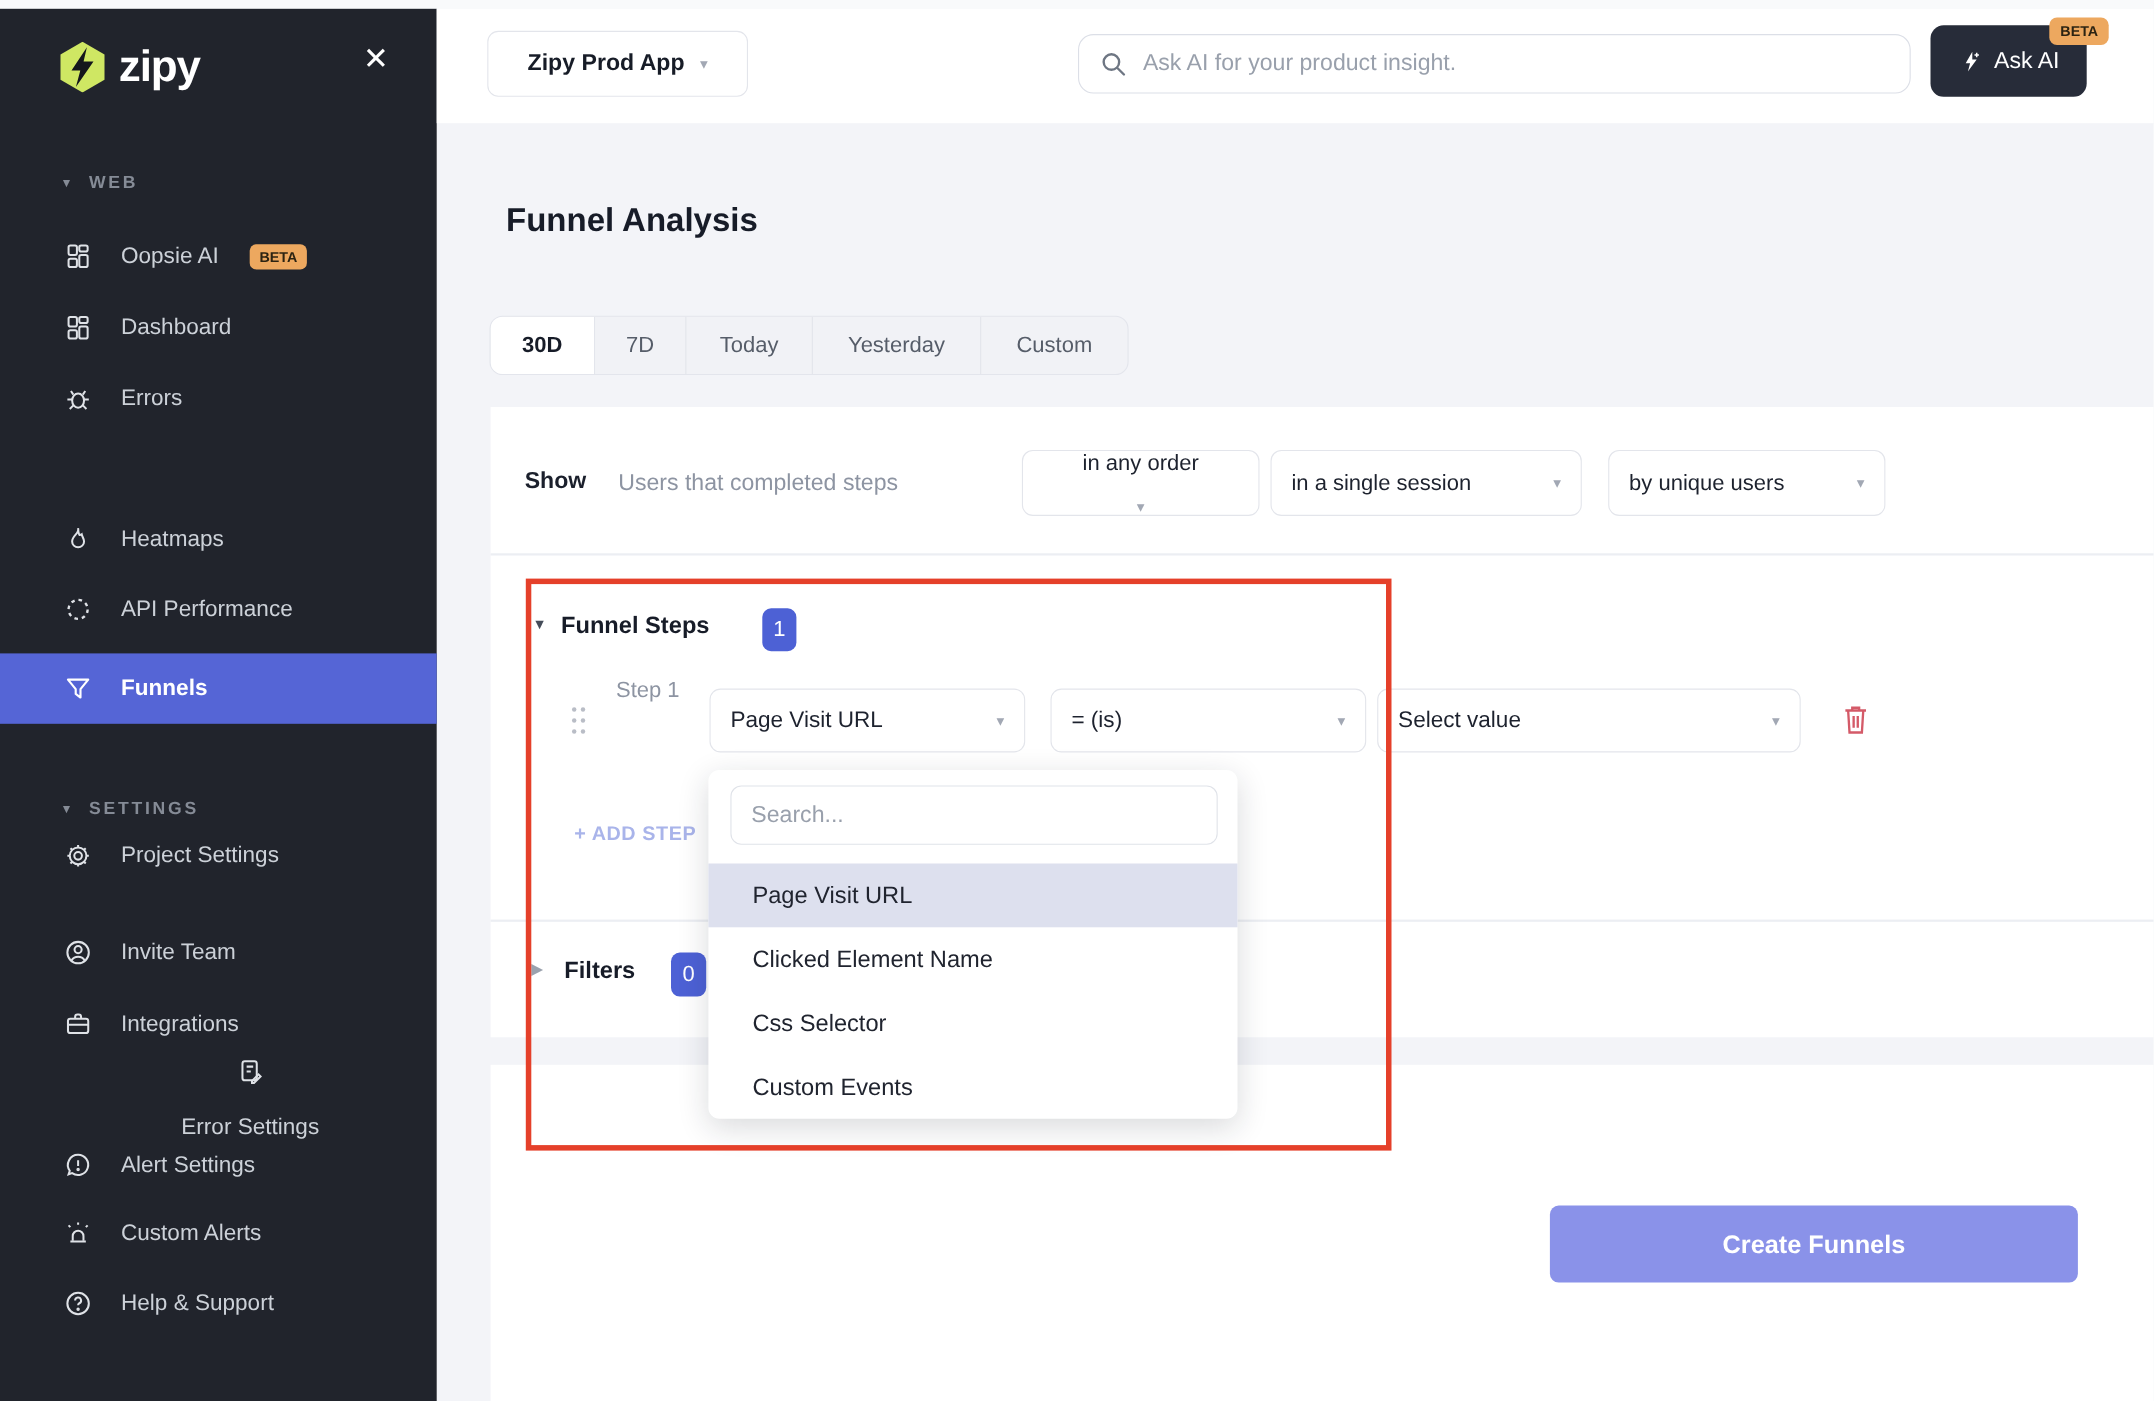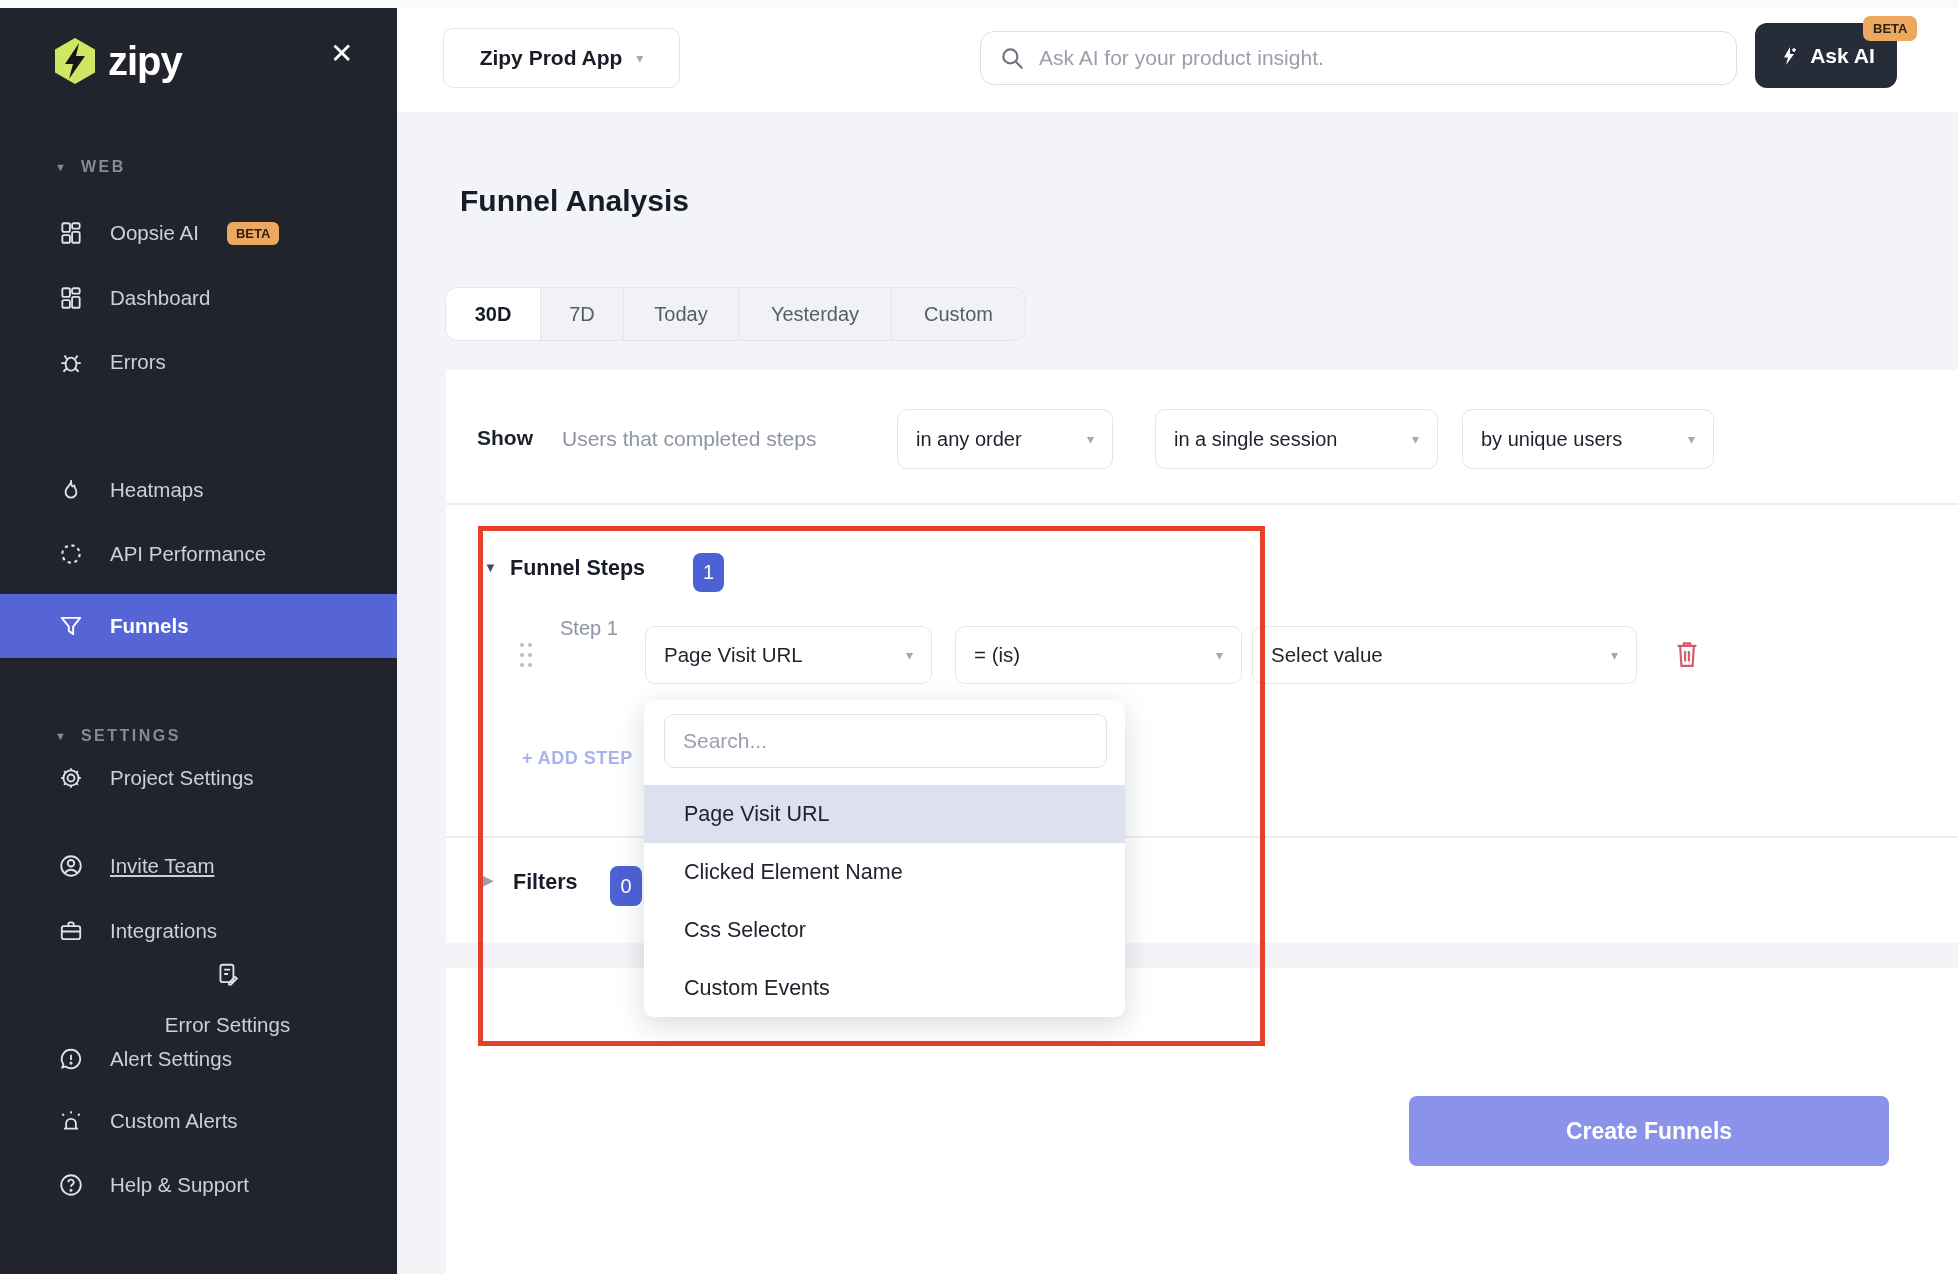--- a/index.html
+++ b/index.html
@@ -20,21 +20,21 @@
   .nav-item.active{background:#5565d6;color:#fff;font-weight:bold;}
   .beta-chip{background:#eda85f;color:#2c2312;font-size:13px;font-weight:bold;padding:4px 9px;border-radius:6px;margin-left:2px;}
 
   
   .topbar{position:absolute;left:397px;top:8px;width:1561px;height:104px;background:#fff;}
   .project-pill{position:absolute;left:443px;top:28px;width:237px;height:60px;border:1.5px solid #e3e5eb;border-radius:10px;background:#fff;display:flex;align-items:center;justify-content:center;gap:14px;font-size:21px;font-weight:bold;color:#171c27;box-sizing:border-box;cursor:pointer;}
   .pill-caret{color:#a2a8b4;font-size:14px;font-weight:normal;}
   .search-wrap{position:absolute;left:980px;top:31px;width:757px;height:54px;border:1.5px solid #dcdfe7;border-radius:14px;background:#fff;display:flex;align-items:center;padding:0 18px;gap:12px;box-sizing:border-box;}
   .search-wrap input{border:none;outline:none;flex:1;font-size:21px;font-family:inherit;color:#1d2230;background:transparent;}
   input::placeholder{color:#99a0ac;}
-  .askai{position:absolute;left:1755px;top:23px;width:142px;height:65px;background:#272c39;border-radius:12px;color:#fff;font-size:21px;font-weight:bold;display:flex;align-items:center;justify-content:center;gap:9px;cursor:pointer;}
+  .askai{position:absolute;left:1755px;top:23px;width:142px;height:65px;background:#272c39;border-radius:12px;color:#fff;font-size:21px;font-weight:normal;display:flex;align-items:center;justify-content:center;gap:9px;cursor:pointer;}
   .askai-beta{position:absolute;left:1863px;top:16px;background:#eda85f;color:#2c2312;font-size:13px;font-weight:bold;padding:5px 10px;border-radius:7px;z-index:3;}
 
   
   .page-title{position:absolute;left:460px;top:184px;font-size:30px;font-weight:bold;color:#171c28;}
   .tabs{position:absolute;left:445px;top:287px;height:54px;display:flex;border:1.5px solid #e3e5ec;border-radius:12px;overflow:hidden;background:#f1f2f6;box-sizing:border-box;}
   .tab{display:flex;align-items:center;justify-content:center;font-size:20px;color:#565d69;border-right:1.5px solid #e3e5ec;box-sizing:border-box;cursor:pointer;}
   .tab:last-child{border-right:none;}
   .tab.active{background:#fff;color:#171c28;font-weight:bold;}
 
   .card1{position:absolute;left:446px;top:370px;width:1512px;height:573px;background:#fff;}
@@ -142,21 +142,21 @@
     </div>
 
     <div class="nav-item" style="top:738px;">
       <svg class="ic" viewBox="0 0 24 24" fill="none" stroke="#dfe2e7" stroke-width="1.7">
           <circle cx="12" cy="12" r="3.2"></circle>
           <circle cx="12" cy="12" r="7"></circle>
           <path d="M12 3v2.2M12 18.8V21M3 12h2.2M18.8 12H21M5.6 5.6l1.6 1.6M16.8 16.8l1.6 1.6M5.6 18.4l1.6-1.6M16.8 7.2l1.6-1.6"></path>
         </svg>
       <span>Project Settings</span>
     </div>
-    <div class="nav-item" style="top:826px;text-decoration:underline;">
+    <div class="nav-item" style="top:826px;">
       <svg class="ic" viewBox="0 0 24 24" fill="none" stroke="#dfe2e7" stroke-width="1.7">
           <circle cx="12" cy="12" r="9"></circle>
           <circle cx="12" cy="9.5" r="3"></circle>
           <path d="M6.5 18.5a6.5 6.5 0 0 1 11 0"></path>
         </svg>
       <span>Invite Team</span>
     </div>
     <div class="nav-item" style="top:891px;">
       <svg class="ic" viewBox="0 0 24 24" fill="none" stroke="#dfe2e7" stroke-width="1.7">
           <rect x="3.5" y="7.5" width="17" height="12" rx="2"></rect>
@@ -224,21 +224,21 @@
     <div class="tab" style="width:83px;">7D</div>
     <div class="tab" style="width:115px;">Today</div>
     <div class="tab" style="width:153px;">Yesterday</div>
     <div class="tab" style="width:133px;">Custom</div>
   </div>
 
   <div class="card1"></div>
 
   <div class="show-label">Show</div>
   <div class="show-desc">Users that completed steps</div>
-  <div class="select-pill" style="left:897px;width:216px;">
+  <div class="select-pill" style="left:929px;width:216px;flex-direction:column;">
     <span>in any order</span>
     <span class="pill-caret">▾</span>
   </div>
   <div class="select-pill" style="left:1155px;width:283px;">
     <span>in a single session</span>
     <span class="pill-caret">▾</span>
   </div>
   <div class="select-pill" style="left:1462px;width:252px;">
     <span>by unique users</span>
     <span class="pill-caret">▾</span>

